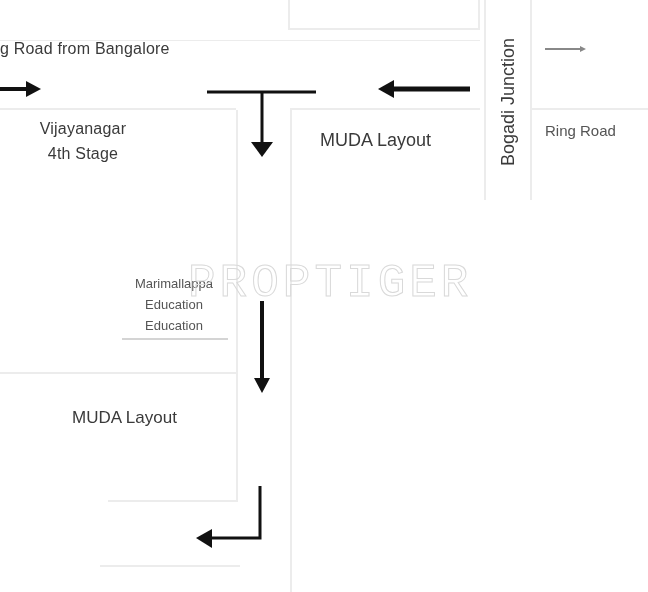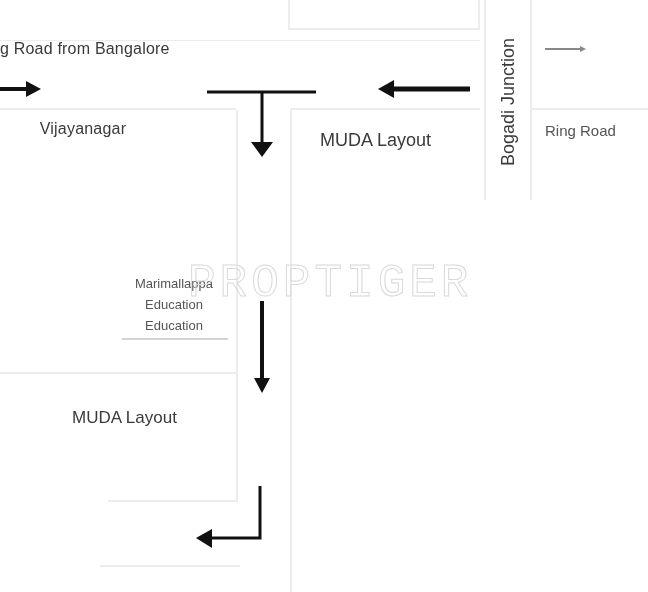--- a/index.html
+++ b/index.html
@@ -62,20 +62,21 @@
     <g>
       <line x1="545" y1="49" x2="582" y2="49" stroke="#888" stroke-width="2"></line>
       <polygon points="580,46 586,49 580,52" fill="#888"></polygon>
     </g>
   </svg>
 
   <div class="label lg" style="left:0;top:40px;">g Road from Bangalore</div>
 
   <div class="label lg center" style="left:18px;top:116px;width:130px;line-height:25px;">
     <div>Vijayanagar</div>
+    <div>4th Stage</div>
   </div>
 
   <div class="label md" style="left:320px;top:130px;">MUDA Layout</div>
 
   <div class="label md vertical" style="left:498px;top:166px;">Bogadi Junction</div>
 
   <div class="label sm" style="left:545px;top:80px;margin-top:42px;">Ring Road</div>
 
   <div class="label xs" style="left:112px;top:273px;width:124px;">
     <div>Marimallappa</div>

